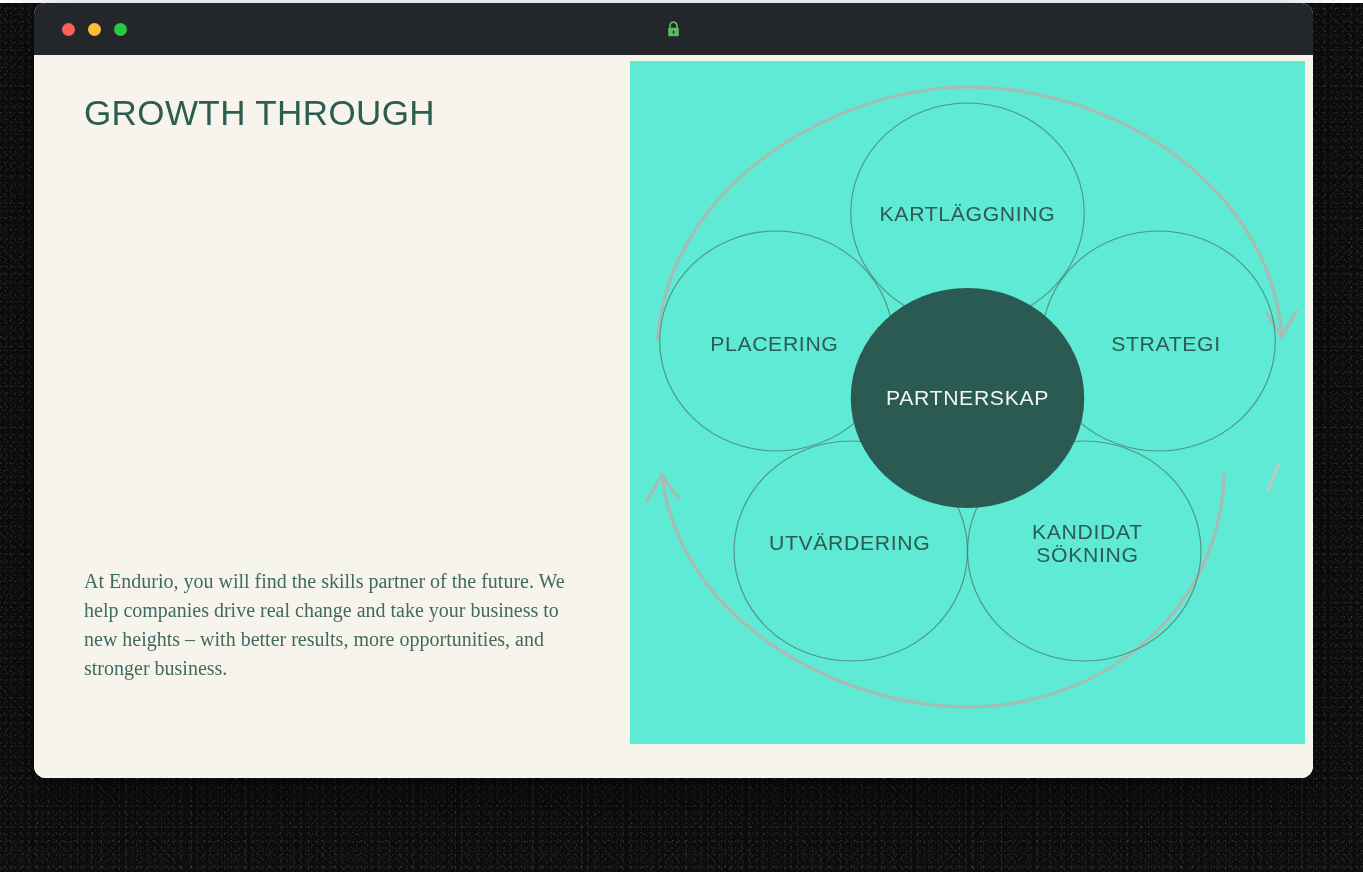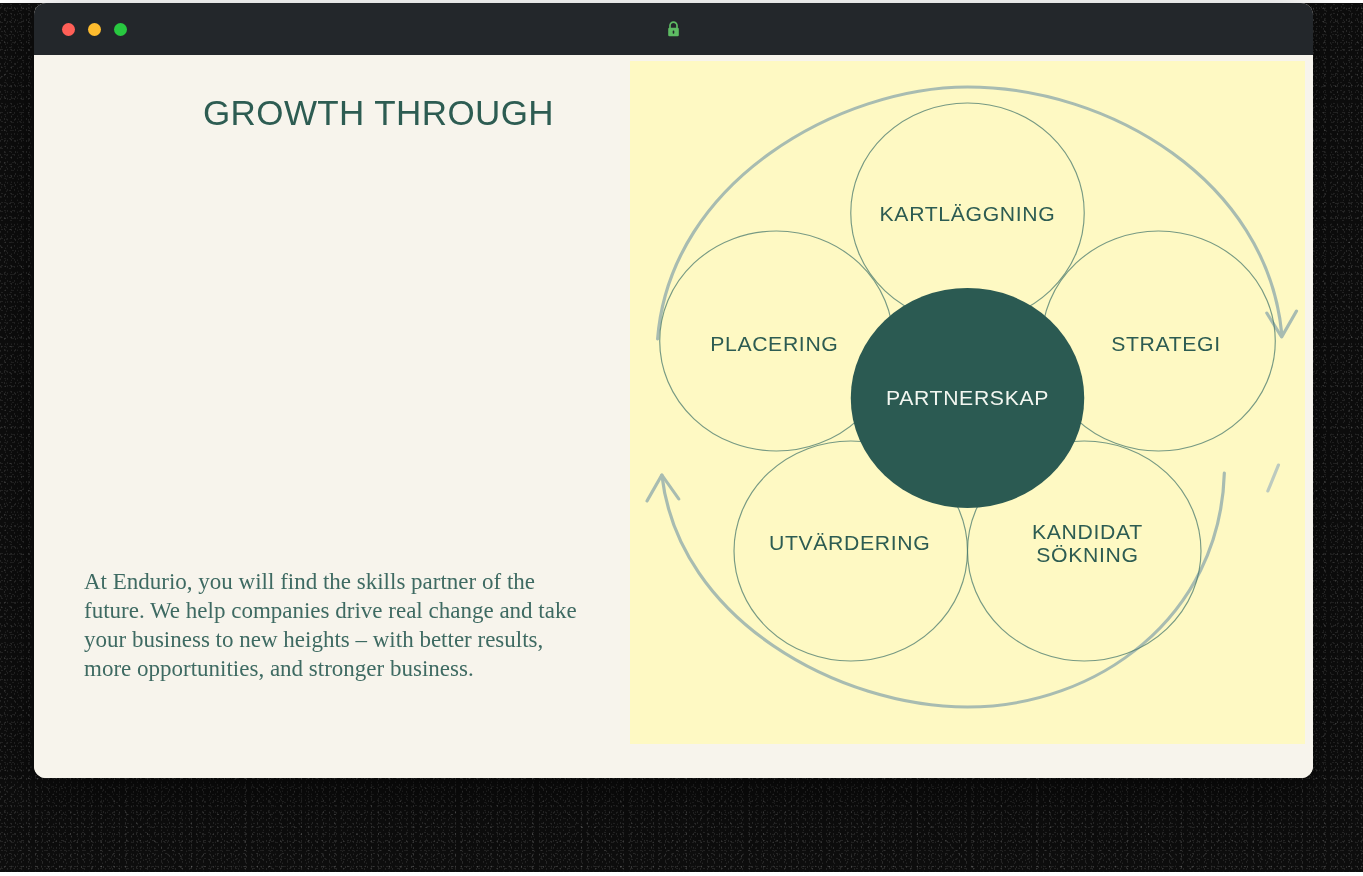--- a/index.html
+++ b/index.html
@@ -100,40 +100,39 @@
 
   .headline {
     font-family: "Liberation Sans", sans-serif;
     font-size: 35px;
     line-height: 39px;
     letter-spacing: 0.4px;
     font-weight: 400;
     color: #2d5c52;
     max-width: 470px;
     text-transform: uppercase;
-    text-align: right;
   }
 
   .lede {
     position: absolute;
     left: 50px;
     top: 512px;
     width: 512px;
     font-family: "Liberation Serif", serif;
-    font-size: 23px;
+    font-size: 20px;
     line-height: 29px;
     color: #3e6a62;
   }
 
   
   .diagram-panel {
     position: relative;
     flex: 1 1 auto;
     margin: 6px 8px 34px 0;
-    background: #fef9c3;
+    background: #5eead4;
   }
 
   .diagram-panel svg {
     position: absolute;
     left: 0;
     top: 0;
     width: 100%;
     height: 100%;
     display: block;
   }

